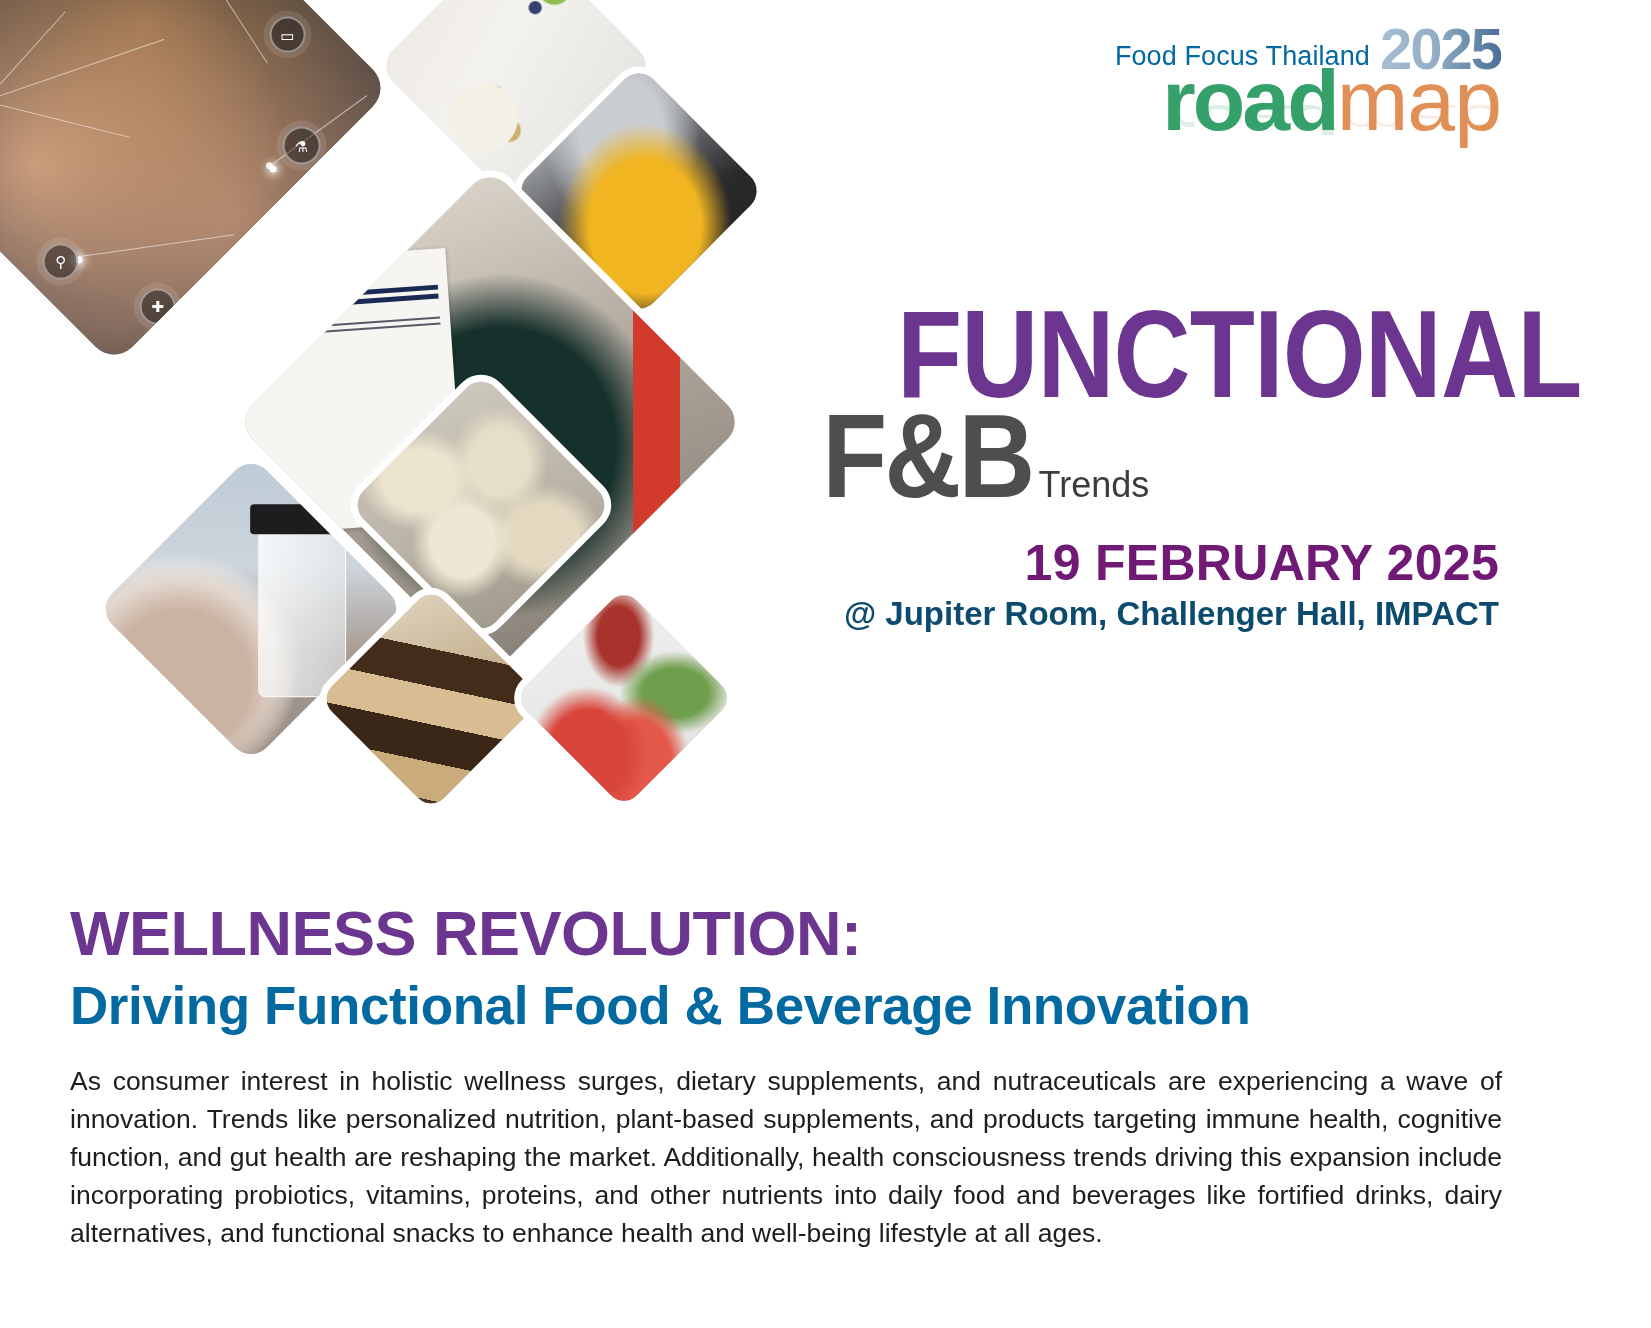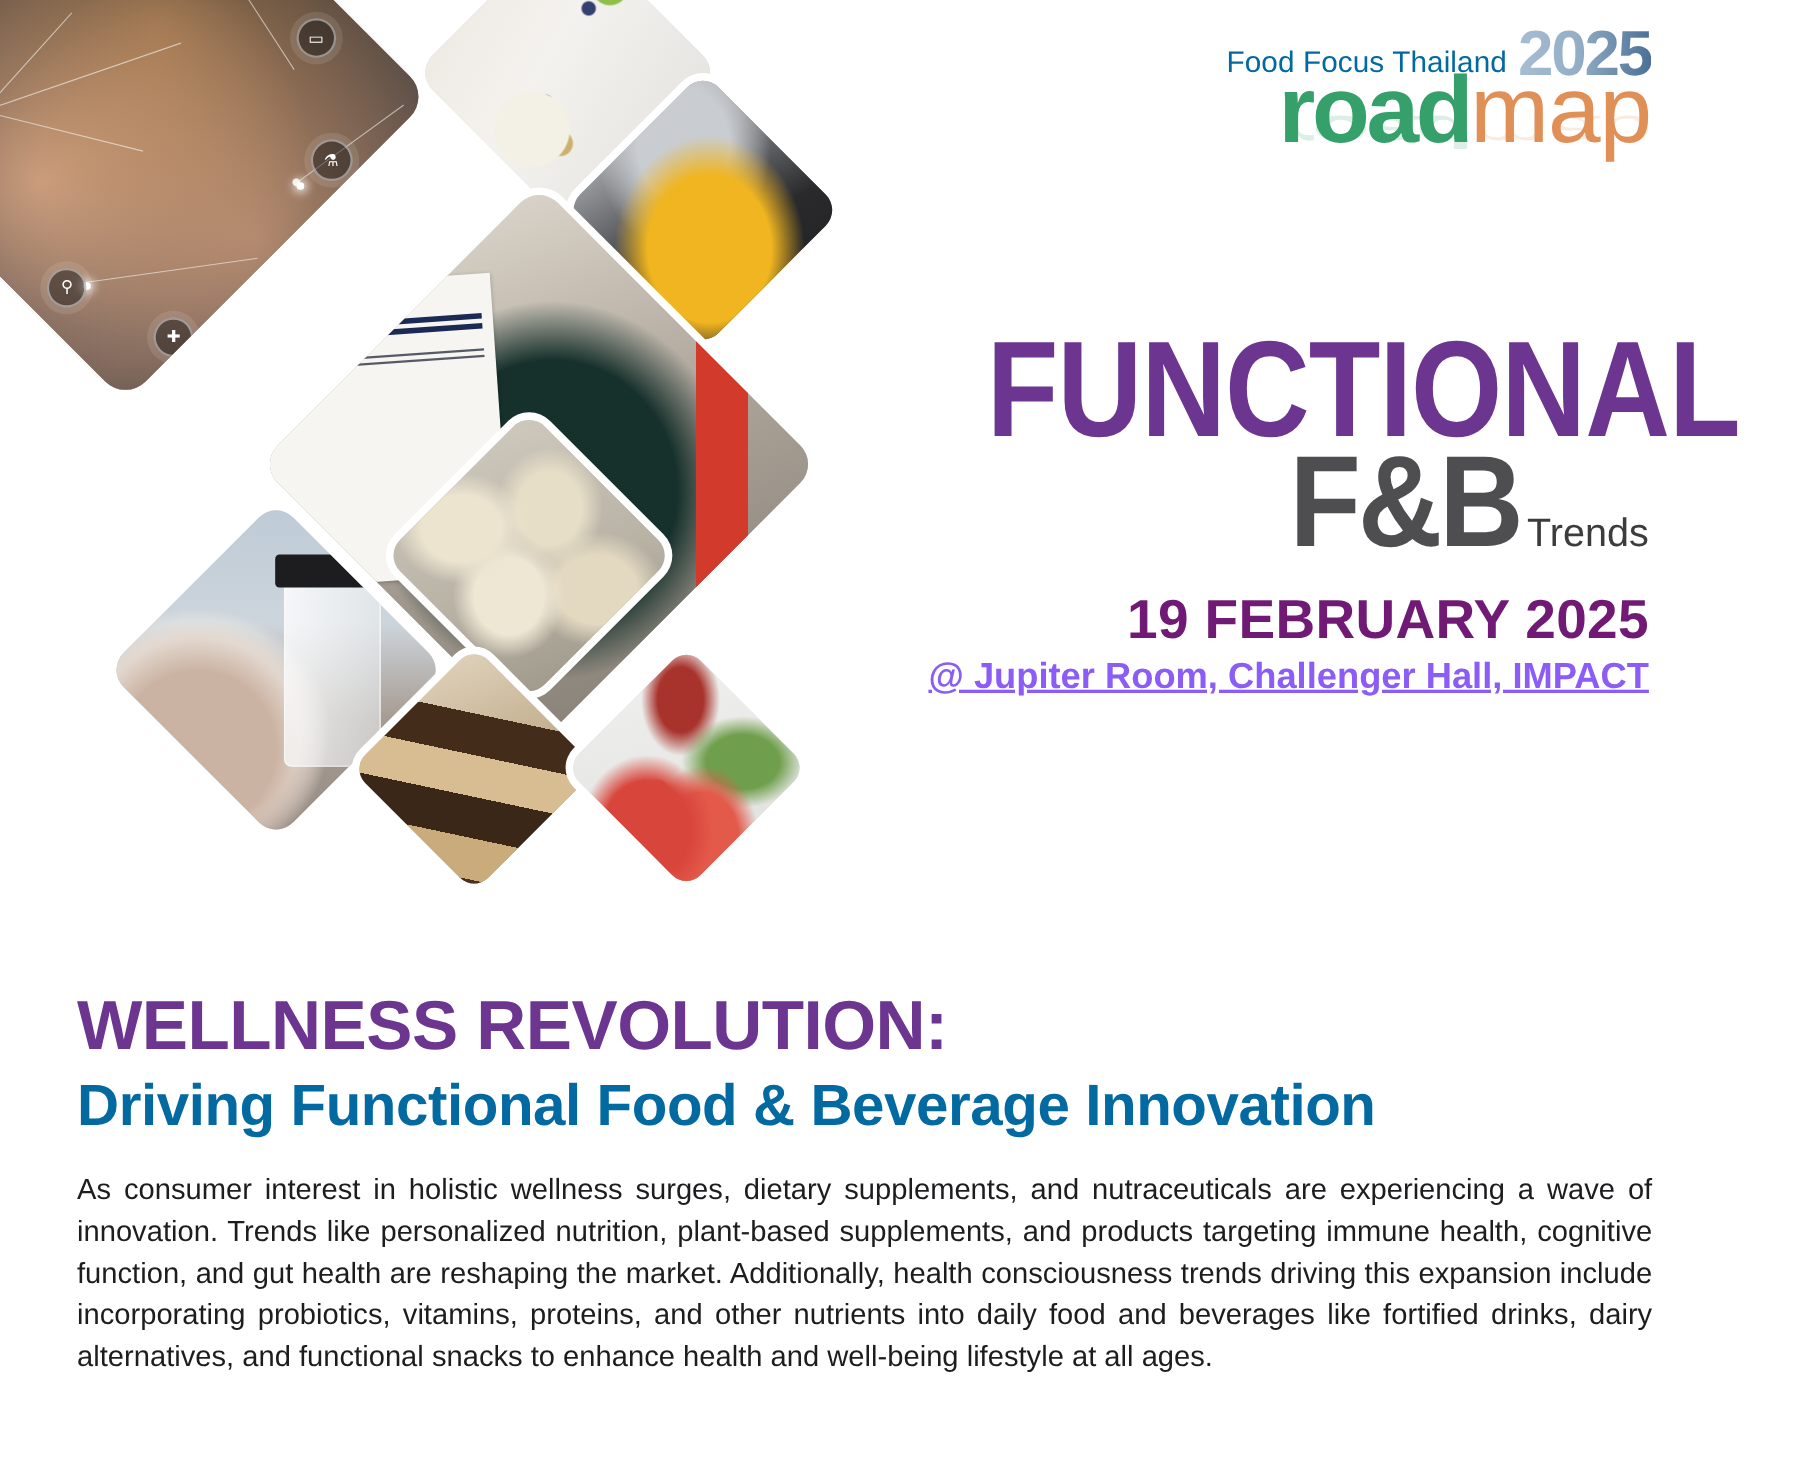--- a/index.html
+++ b/index.html
@@ -280,21 +280,20 @@
   .t-functional {
     font: 700 124px/0.88 "Liberation Sans Narrow", "Liberation Sans", sans-serif;
     color: #6b3590;
     letter-spacing: -1px;
     transform: scaleX(0.86);
     transform-origin: right center;
   }
   .t-fb-row {
     display: flex;
     align-items: baseline;
-    justify-content: flex-end;
     margin-top: -6px;
   }
   .t-fb {
     font: 700 118px/0.9 "Liberation Sans Narrow", "Liberation Sans", sans-serif;
     color: #4e4e50;
     letter-spacing: -3px;
     transform: scaleX(0.9);
     transform-origin: right center;
   }
   .t-edition {
@@ -304,22 +303,21 @@
   }
   .t-date {
     margin-top: 28px;
     font: 700 50px/1.04 "Liberation Sans", sans-serif;
     color: #701a75;
     letter-spacing: .3px;
   }
   .t-venue {
     margin-top: 6px;
     font: 700 33px/1.15 "Liberation Sans", sans-serif;
-    color: #8b5cf6;
-    text-decoration: underline;
+    color: #0c4a6e;
   }
 
   
   .bottom {
     position: absolute;
     left: 70px;
     top: 872px;
     width: 1432px;
   }
   .headline {

